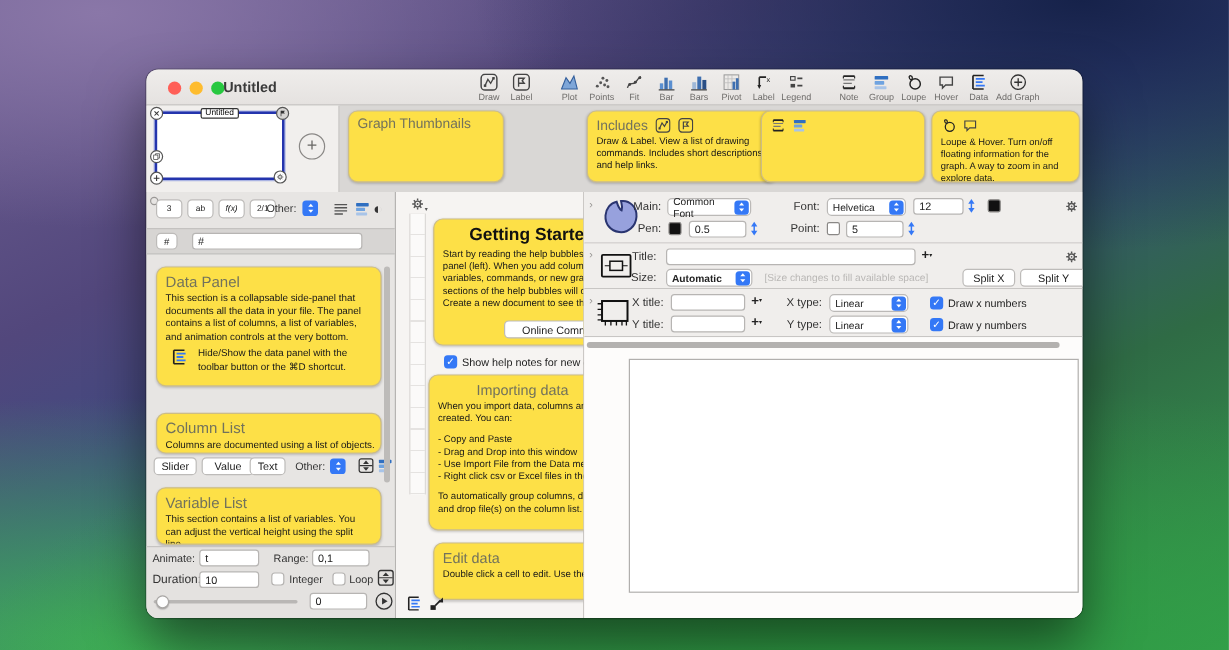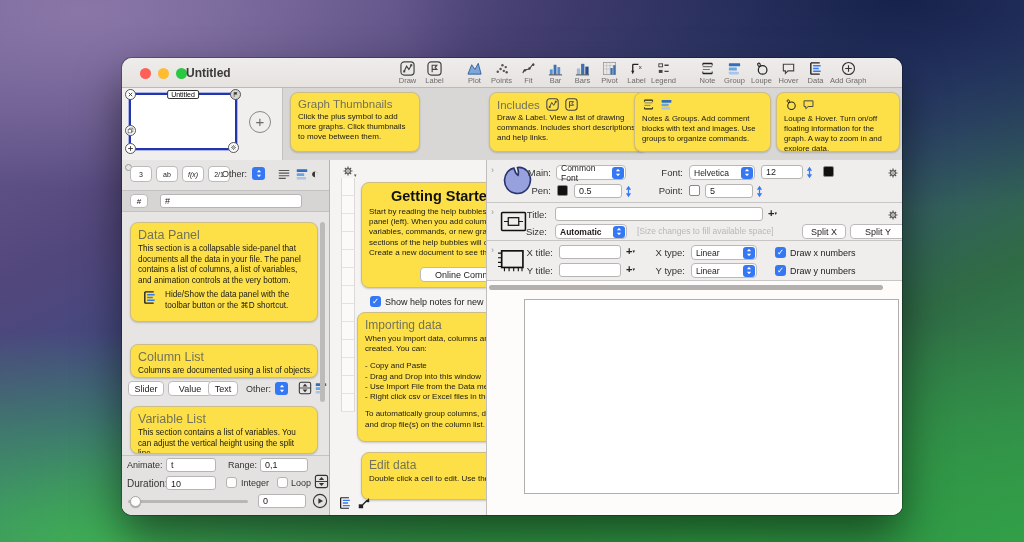--- a/index.html
+++ b/index.html
@@ -359,21 +359,20 @@
             <svg>
               <use href="#i-gear"></use>
             </svg>
           </span>
       </div>
       <div class="addthumb">+</div>
     </div>
 
     <div class="note" style="left:168px;top:4px;width:130px;height:60px;">
       <div class="ntitle">Graph Thumbnails</div>
-      <div class="nbody">Click the plus symbol to add more graphs. Click thumbnails to move between them.</div>
     </div>
 
     <div class="note" style="left:367px;top:4px;width:159px;height:60px;">
       <div style="display:flex;align-items:center;gap:6px;margin-bottom:2px;">
         <span class="ntitle" style="margin:0;">Includes</span>
         <svg width="13" height="13">
             <use href="#i-draw"></use>
           </svg>
         <svg width="13" height="13">
             <use href="#i-label"></use>
@@ -384,21 +383,20 @@
 
     <div class="note" style="left:512px;top:4px;width:137px;height:60px;">
       <div class="nicons">
         <svg>
             <use href="#i-note"></use>
           </svg>
         <svg>
             <use href="#i-group"></use>
           </svg>
       </div>
-      <div class="nbody" style="font-size:7.8px;">Notes &amp; Groups. Add comment blocks with text and images. Use groups to organize commands.</div>
     </div>
 
     <div class="note" style="left:654px;top:4px;width:124px;height:60px;">
       <div class="nicons">
         <svg>
             <use href="#i-loupe"></use>
           </svg>
         <svg>
             <use href="#i-hover"></use>
           </svg>
@@ -538,21 +536,21 @@
         <div class="nbody" style="font-size:8px;width:150px;">Start by reading the help bubbles in this panel (left).  When you add columns, variables, commands, or new graphs, sections of the help bubbles will open. Create a new document to see them.</div>
         <div class="pbtn" style="position:absolute;left:58px;top:84px;width:104px;height:15px;font-size:9px;white-space:nowrap;">
             <span>Online Community</span>
           </div>
       </div>
 
       <span class="f cb" style="left:40px;top:136px;">✓</span>
       <span class="f" style="left:55px;top:137px;font-size:9px;color:#222;white-space:nowrap;">Show help notes for new documents</span>
 
       <div class="note" style="left:27px;top:152px;width:150px;height:130px;">
-        <div class="ntitle" style="font-size:12px;">Importing data</div>
+        <div class="ntitle" style="font-size:12px;margin-left:32px;">Importing data</div>
         <div class="nbody" style="font-size:8px;">When you import data, columns are created. You can:</div>
         <div class="nbody" style="font-size:8px;margin-top:7px;white-space:nowrap;">- Copy and Paste</div>
         <div class="nbody" style="font-size:8px;white-space:nowrap;">- Drag and Drop into this window</div>
         <div class="nbody" style="font-size:8px;white-space:nowrap;">- Use Import File from the Data menu</div>
         <div class="nbody" style="font-size:8px;white-space:nowrap;">- Right click csv or Excel files in the Finder</div>
         <div class="nbody" style="font-size:8px;margin-top:7px;">To automatically group columns, drag and drop file(s) on the column list.</div>
       </div>
 
       <div class="note" style="left:31px;top:292px;width:150px;height:48px;">
         <div class="ntitle" style="font-size:12px;">Edit data</div>

